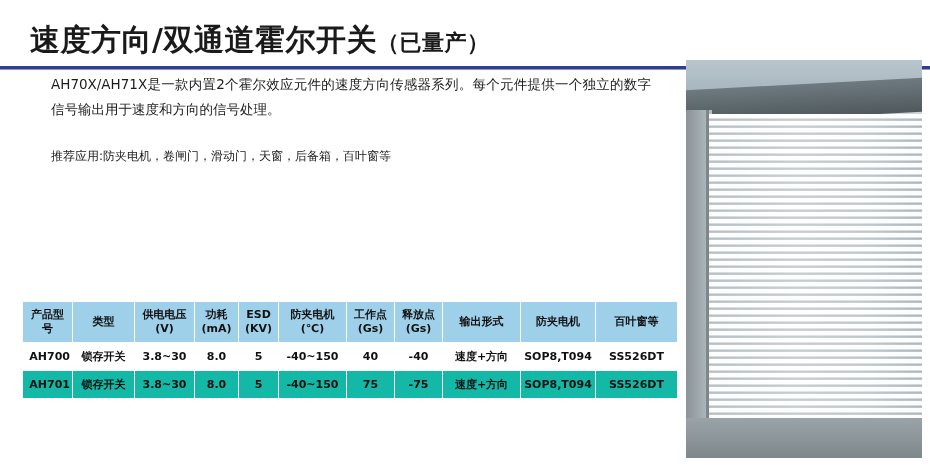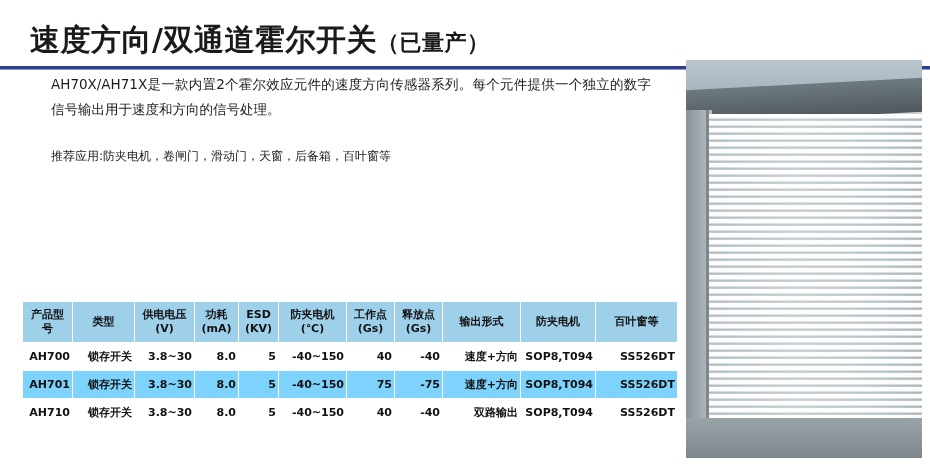--- a/index.html
+++ b/index.html
@@ -100,30 +100,30 @@
     text-align: center;
     padding: 3px 2px;
     line-height: 14px;
     height: 34px;
     vertical-align: middle;
   }
   .spec-table td {
     border: 1px solid #ffffff;
     font-size: 11px;
     color: #111;
-    text-align: right;
+    text-align: center;
     padding: 4px 2px;
     height: 19px;
     font-weight: bold;
   }
   .spec-table tr.row-even td {
     background: #ffffff;
   }
   .spec-table tr.row-odd td {
-    background: #7dd3fc;
+    background: #14b8a6;
   }
   .spec-table td.cell-0 {
     text-align: right;
   }
 
   
   col.c0 { width: 50px; }
   col.c1 { width: 62px; }
   col.c2 { width: 60px; }
   col.c3 { width: 44px; }
@@ -259,33 +259,20 @@
         <td>3.8~30</td>
         <td>8.0</td>
         <td>5</td>
         <td>-40~150</td>
         <td>75</td>
         <td>-75</td>
         <td>速度+方向</td>
         <td>SOP8,T094</td>
         <td>SS526DT</td>
       </tr>
-      <tr class="row-even">
-        <td class="cell-0">AH710</td>
-        <td>锁存开关</td>
-        <td>3.8~30</td>
-        <td>8.0</td>
-        <td>5</td>
-        <td>-40~150</td>
-        <td>40</td>
-        <td>-40</td>
-        <td>双路输出</td>
-        <td>SOP8,T094</td>
-        <td>SS526DT</td>
-      </tr>
     </tbody>
   </table>
 
   <div class="photo">
     <div class="photo-sky"></div>
     <div class="photo-roof"></div>
     <div class="photo-wall-left"></div>
     <div class="photo-door"></div>
     <div class="photo-frame-line"></div>
     <div class="photo-ground"></div>

